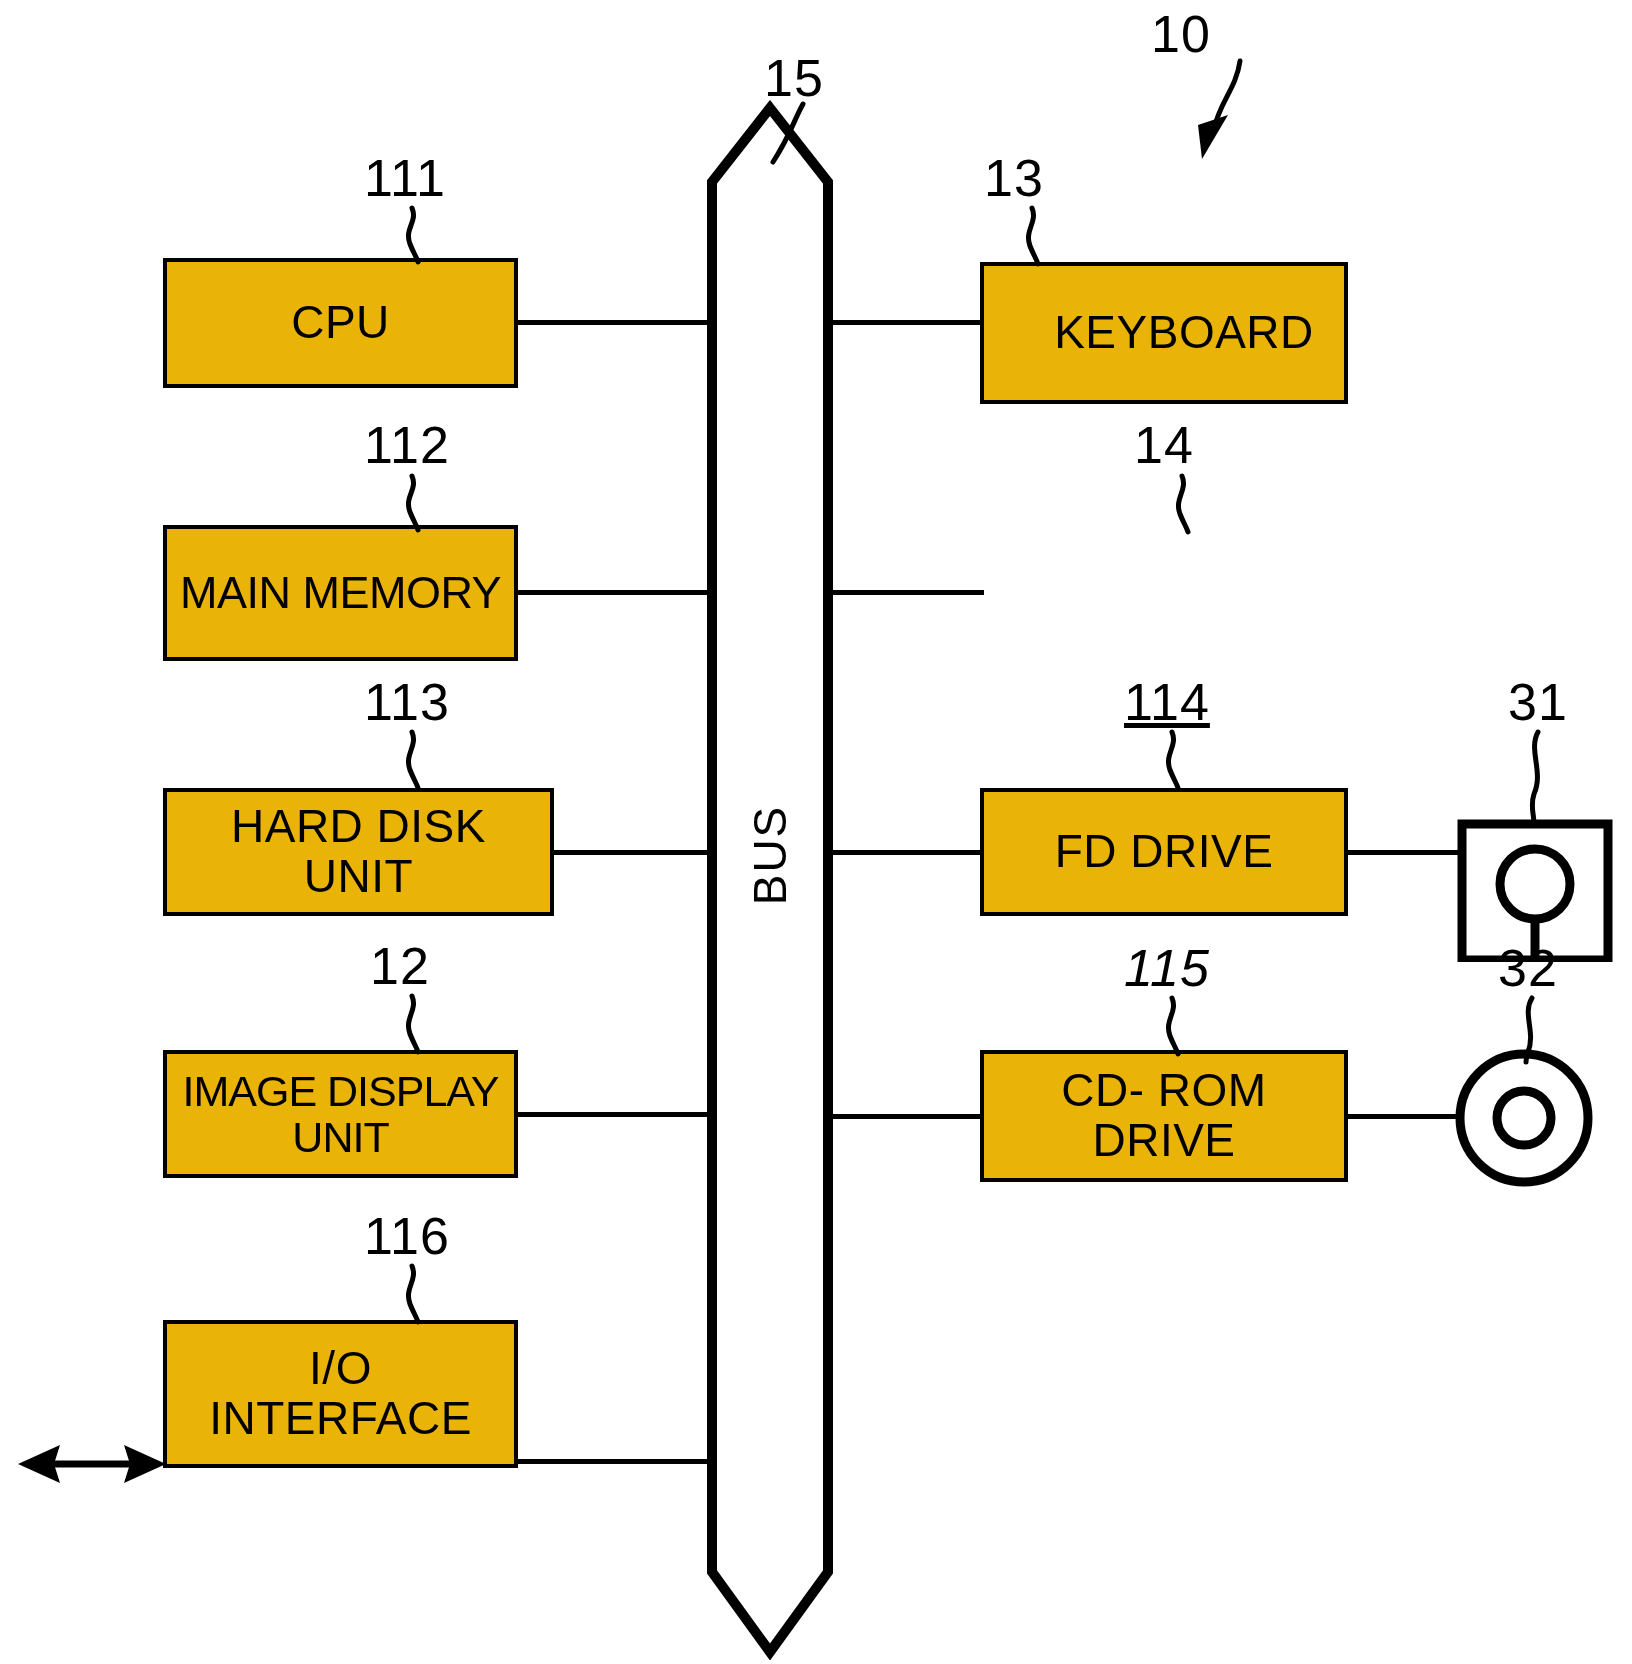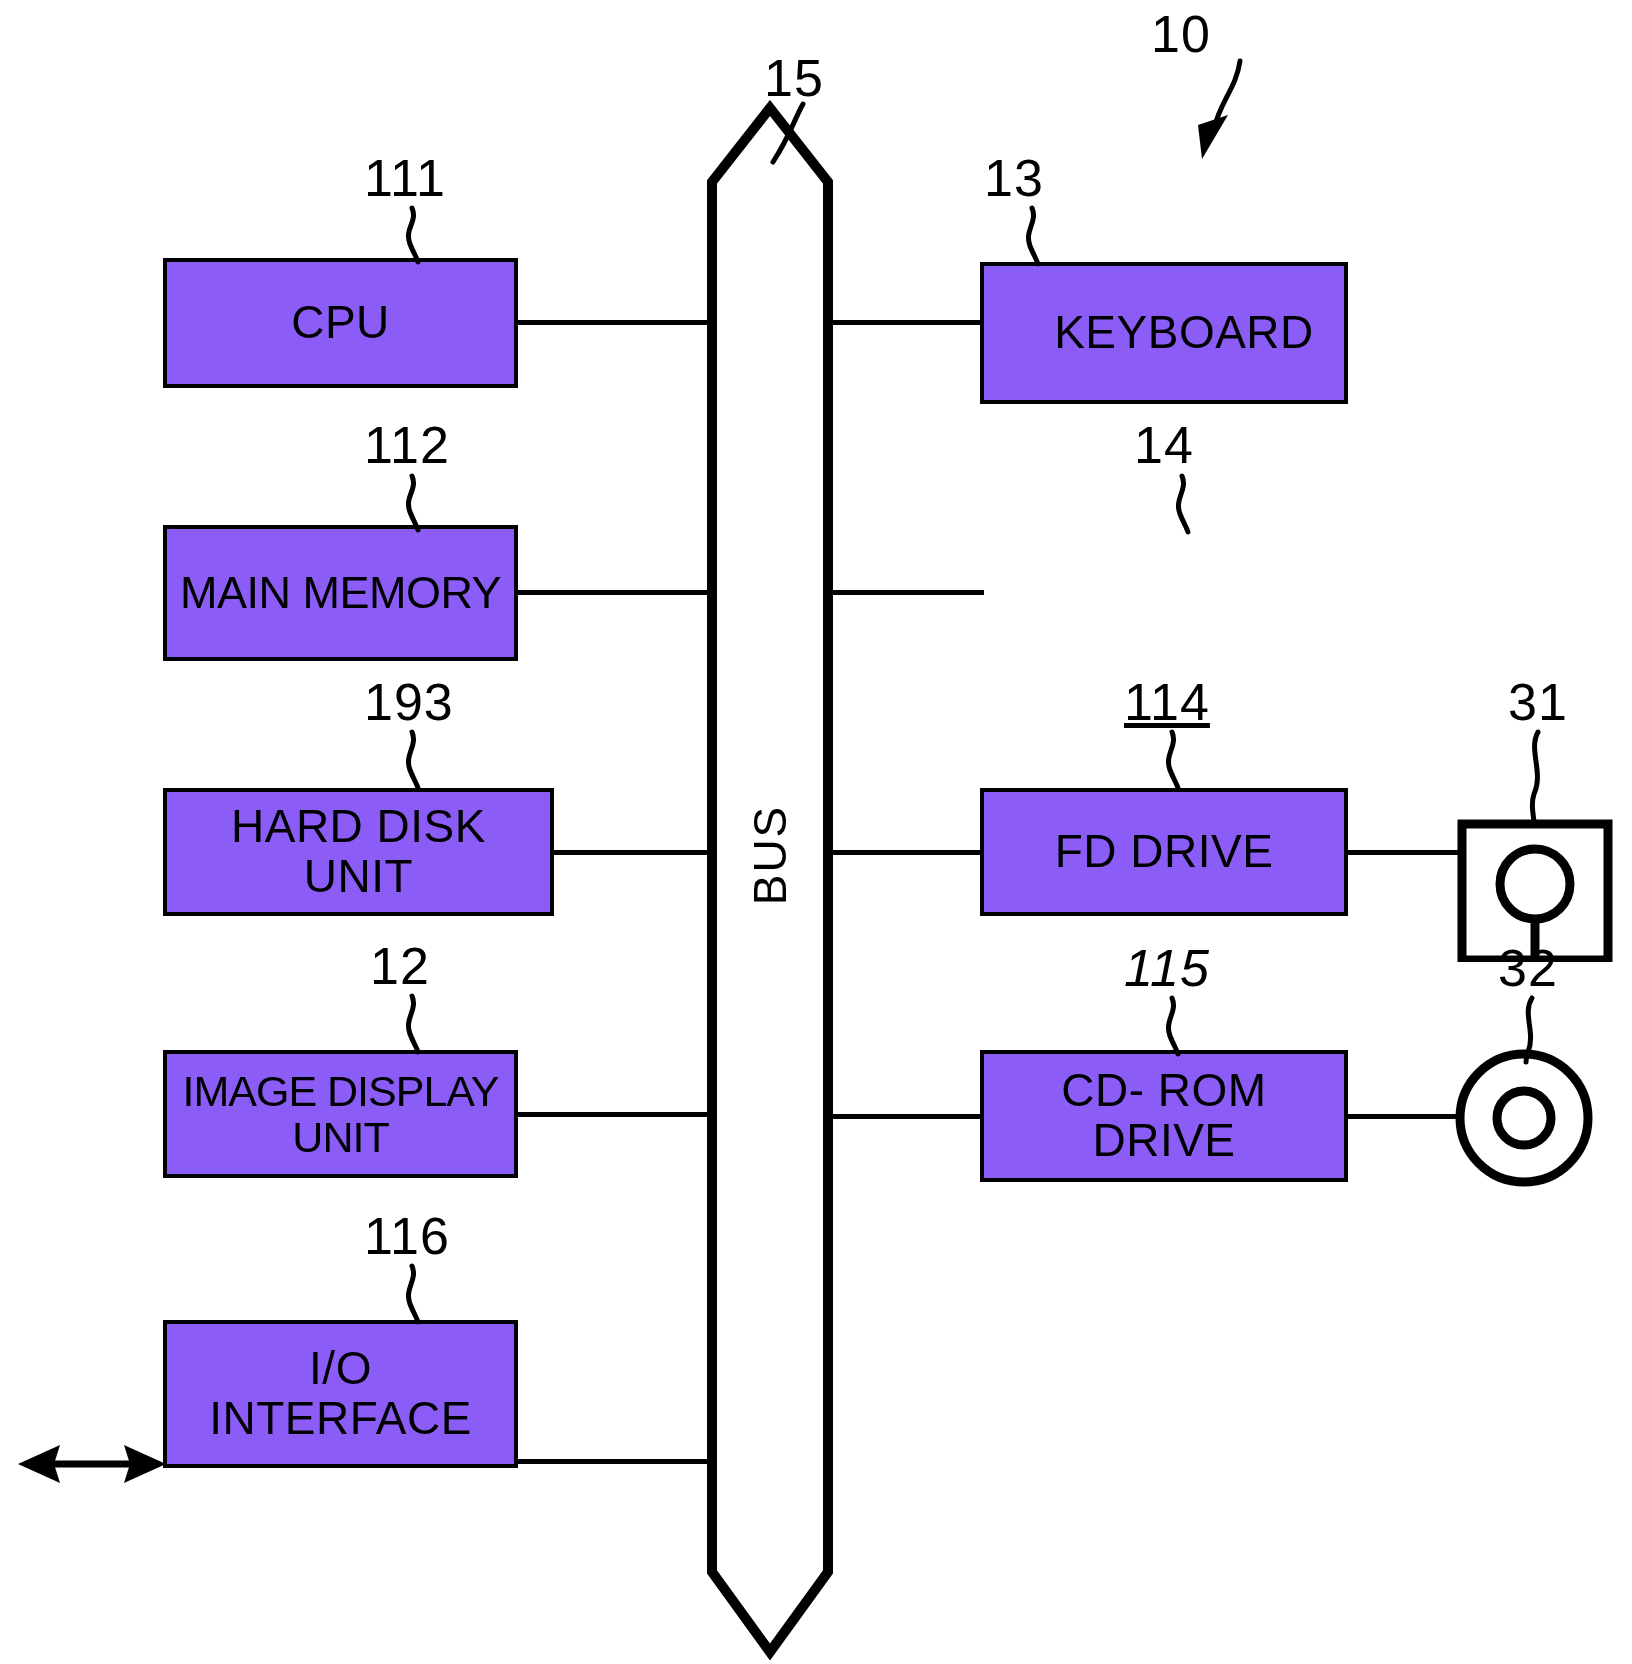--- a/index.html
+++ b/index.html
@@ -12,21 +12,21 @@
     width: 1632px;
     height: 1664px;
     background: #ffffff;
     font-family: "Liberation Sans", sans-serif;
     overflow: hidden;
   }
   .box {
     position: absolute;
     box-sizing: border-box;
     border: 4px solid #000;
-    background: #8b5cf6;
+    background: #eab308;
     display: flex;
     align-items: center;
     justify-content: center;
     text-align: center;
     color: #000;
     font-size: 46px;
     line-height: 1.08;
     letter-spacing: 0.5px;
     z-index: 3;
   }
@@ -89,21 +89,21 @@
 
   <div class="refnum" style="left:364px; top:415px;">112</div>
   <svg class="leader" style="left:360px; top:474px; width:90px; height:60px;" viewBox="0 0 90 60">
     <path d="M 52 2 C 58 16, 44 22, 50 38 C 54 48, 56 50, 58 56" stroke="#000" stroke-width="5" fill="none" stroke-linecap="round"></path>
   </svg>
   <div class="box tight" style="left:163px; top:525px; width:355px; height:136px;">
     <span>MAIN MEMORY</span>
   </div>
   <div class="wire" style="left:514px; top:590px; width:202px; height:5px;"></div>
 
-  <div class="refnum" style="left:364px; top:672px;">193</div>
+  <div class="refnum" style="left:364px; top:672px;">113</div>
   <svg class="leader" style="left:360px; top:730px; width:90px; height:62px;" viewBox="0 0 90 62">
     <path d="M 52 2 C 58 16, 44 24, 50 40 C 54 50, 56 52, 58 58" stroke="#000" stroke-width="5" fill="none" stroke-linecap="round"></path>
   </svg>
   <div class="box" style="left:163px; top:788px; width:391px; height:128px; white-space:pre-line;">
     <span style="white-space:pre-line;">HARD DISK
 UNIT</span>
   </div>
   <div class="wire" style="left:514px; top:850px; width:202px; height:5px;"></div>
 
   <div class="refnum" style="left:370px; top:936px;">12</div>

